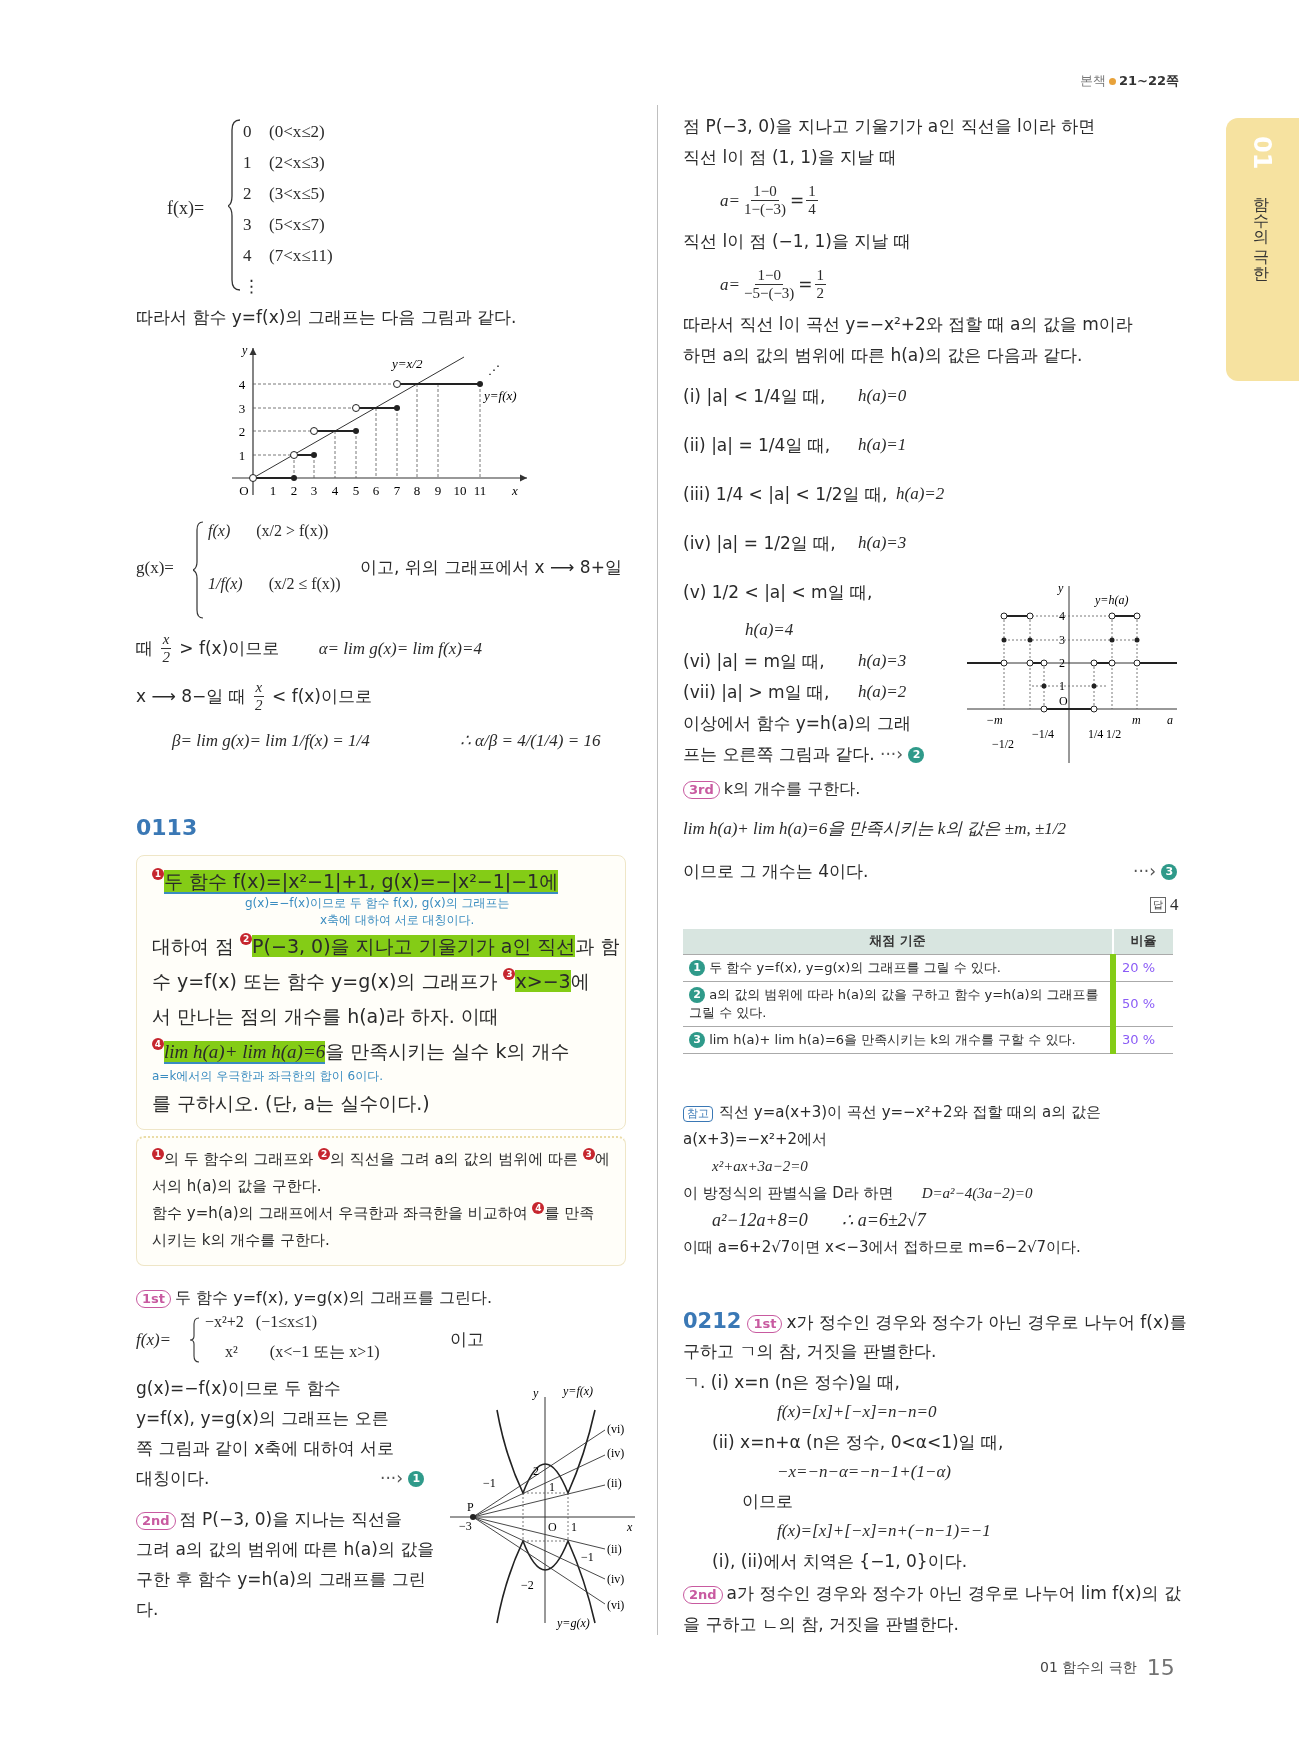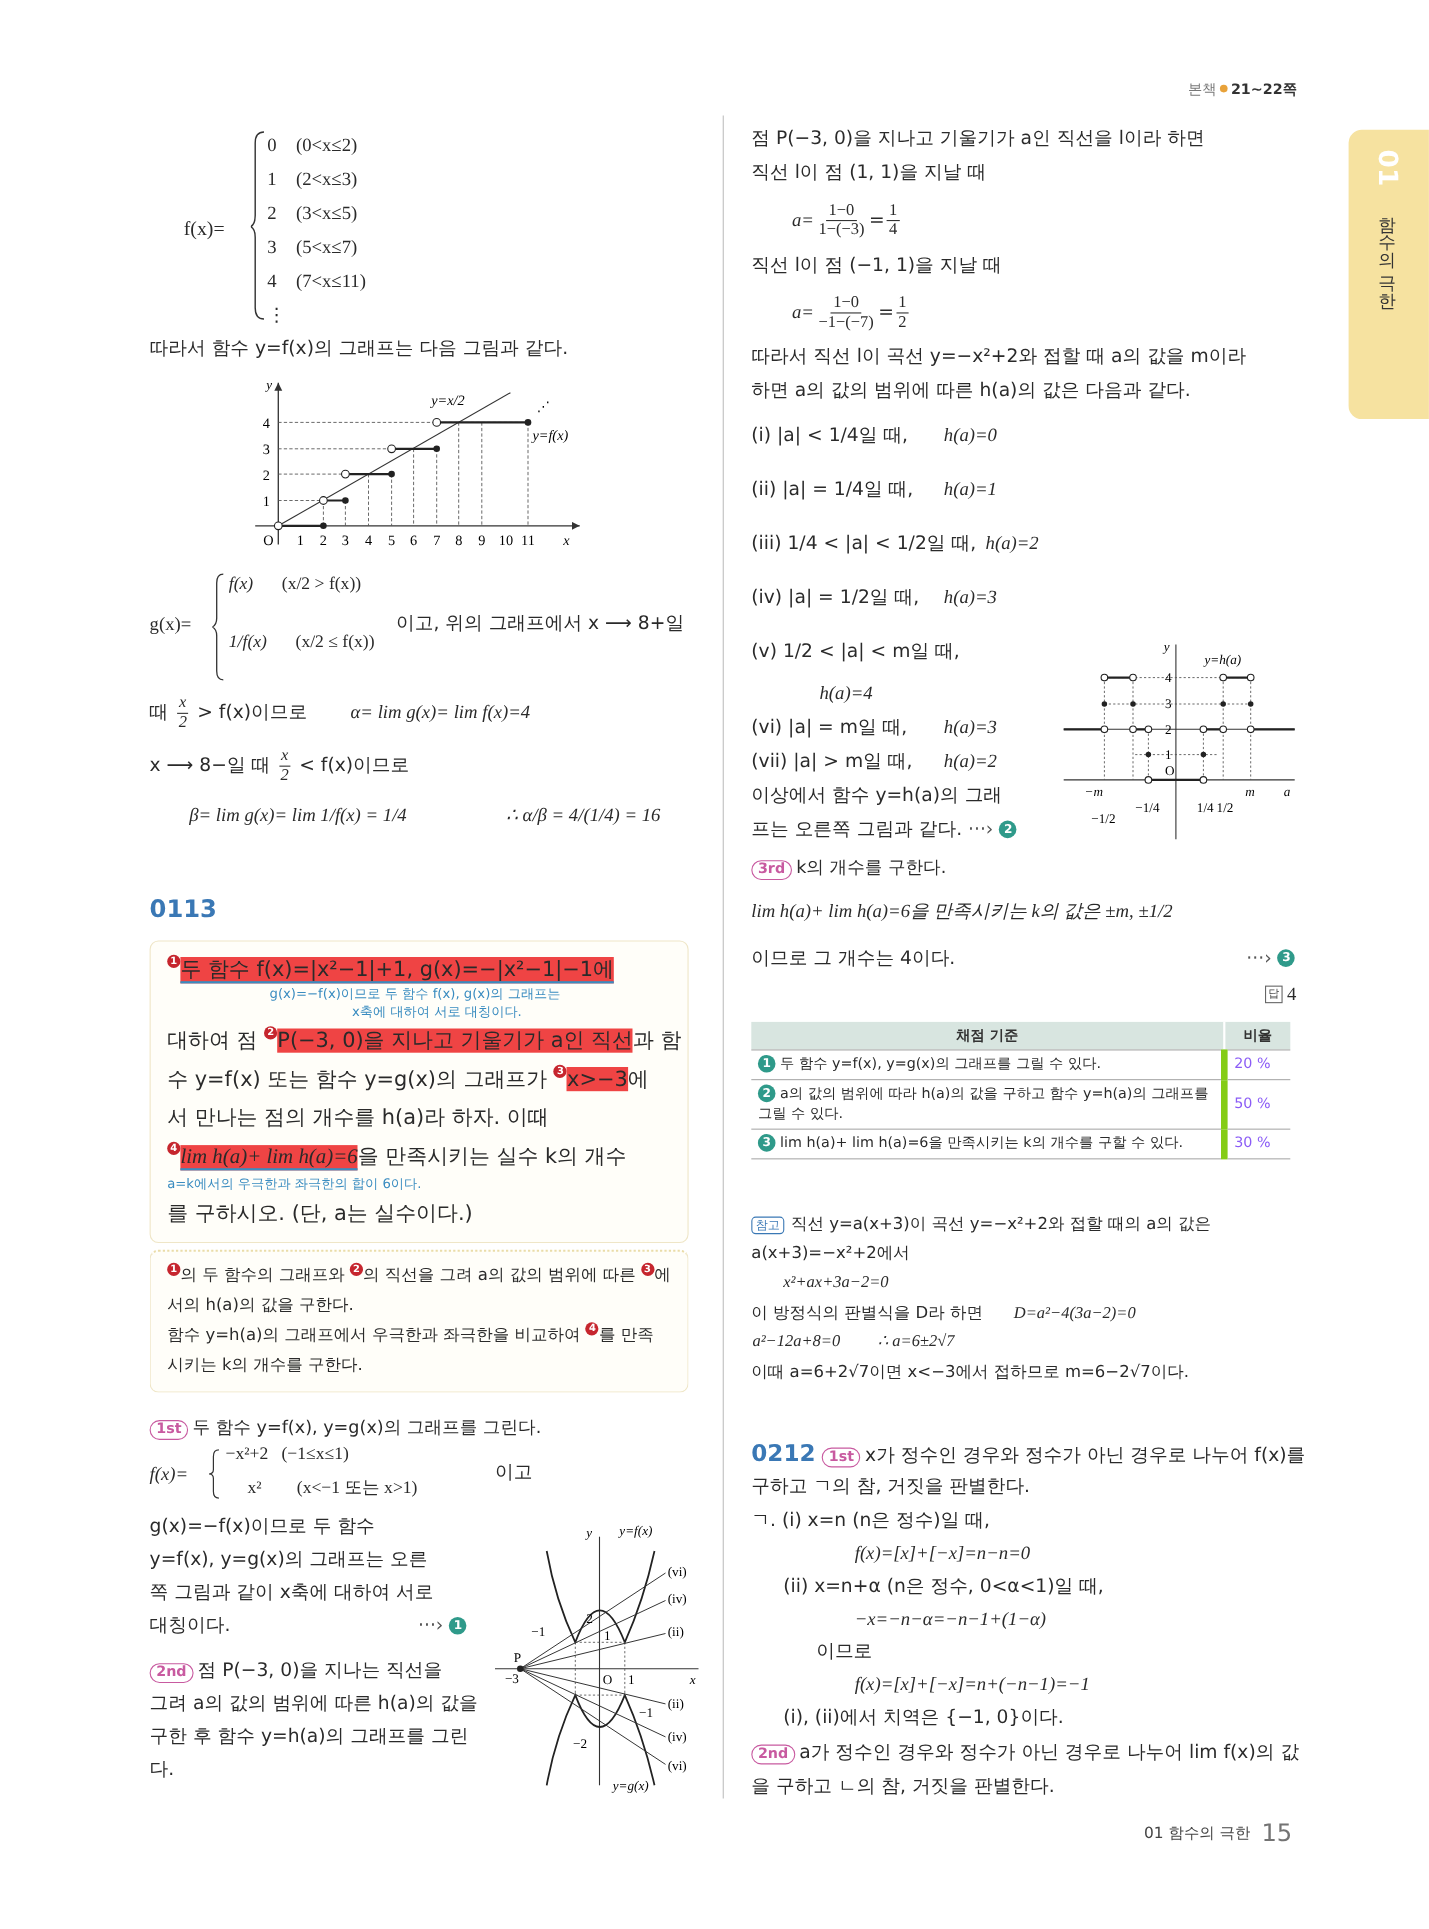--- a/index.html
+++ b/index.html
@@ -15,21 +15,21 @@
   .header-ref { position: absolute; top: 72px; left: 1080px; font-size: 13px; color: #777; }
   .header-ref b { color: #333; font-weight: bold; }
   .dot-orange { display: inline-block; width: 7px; height: 7px; border-radius: 50%; background: #e8a23a; margin: 0 3px 1px; vertical-align: middle; }
   .side-tab { position: absolute; left: 1226px; top: 118px; width: 73px; height: 263px; background: #f6e2a0; border-radius: 12px 0 0 12px; }
   .side-tab .num { position: absolute; left: 22px; top: 18px; writing-mode: vertical-rl; font-size: 24px; font-weight: bold; color: #fff; }
   .side-tab .lbl { position: absolute; left: 24px; top: 68px; writing-mode: vertical-rl; font-size: 16px; color: #333; }
   .divider { position: absolute; left: 657px; top: 105px; width: 1px; height: 1530px; background: #bfbfbf; }
   .problem-num { position: absolute; font-size: 22px; font-weight: bold; color: #3a78b5; }
   .problem-box { position: absolute; left: 136px; top: 855px; width: 490px; height: 275px; border: 1px solid #efe6c7; border-radius: 8px; background: #fffef9; }
   .hint-box { position: absolute; left: 136px; top: 1136px; width: 490px; height: 130px; border: 1px solid #efe6c7; border-radius: 8px; background: #fffef9; border-top: 2px dotted #eadca8; }
-  .hl { background: #ef4444; }
+  .hl { background: #84cc16; }
   .ul-blue { border-bottom: 2px solid #3a8cc0; }
   .note-blue { color: #3a8cc0; font-size: 12px; }
   .badge-red { display: inline-block; width: 12px; height: 12px; border-radius: 50%; background: #c6262e; color: #fff; font-size: 9px; text-align: center; line-height: 12px; font-weight: bold; vertical-align: top; }
   .badge-teal { display: inline-block; width: 16px; height: 16px; border-radius: 50%; background: #2f9a8a; color: #fff; font-size: 11px; text-align: center; line-height: 16px; font-weight: bold; vertical-align: middle; }
   .step { display: inline-block; border: 1px solid #c85aa0; color: #c85aa0; border-radius: 10px; font-size: 13px; font-weight: bold; padding: 0 5px; line-height: 16px; margin-right: 4px; }
   .ref-tag { display: inline-block; border: 1px solid #3a78b5; color: #3a78b5; border-radius: 4px; font-size: 11px; padding: 0 3px; line-height: 14px; margin-right: 6px; }
   .ans-icon { display: inline-block; border: 1px solid #666; width: 16px; height: 16px; font-size: 10px; text-align: center; line-height: 14px; vertical-align: middle; margin-right: 4px; color: #444; }
   table.criteria { position: absolute; left: 683px; top: 929px; width: 490px; border-collapse: collapse; font-size: 13px; }
   table.criteria th { background: #d8e5e0; font-weight: bold; height: 25px; color: #333; border-bottom: 1px solid #aaa; }
   table.criteria th.rate { border-left: 2px solid #fff; width: 60px; }
@@ -277,21 +277,21 @@
       <span class="den">1−(−3)</span>
     </span>=<span class="frac serif">
       <span class="num">1</span>
       <span class="den">4</span>
     </span>
 </div>
 <div class="line" style="left:683px; top:230px;">직선 l이 점 (−1, 1)을 지날 때</div>
 <div class="line" style="left:720px; top:268px;">
   <span class="it">a=</span><span class="frac serif">
       <span class="num">1−0</span>
-      <span class="den">−1−(−7)</span>
+      <span class="den">−5−(−3)</span>
     </span>=<span class="frac serif">
       <span class="num">1</span>
       <span class="den">2</span>
     </span>
 </div>
 <div class="line" style="left:683px; top:313px;">따라서 직선 l이 곡선 y=−x²+2와 접할 때 a의 값을 m이라</div>
 <div class="line" style="left:683px; top:344px;">하면 a의 값의 범위에 따른 h(a)의 값은 다음과 같다.</div>
 
 <div class="line" style="left:683px; top:385px;"><span>(i)</span> <span>|a| &lt; 1/4일 때,</span><span class="it" style="position:absolute;left:175px">h(a)=0</span></div>
 <div class="line" style="left:683px; top:434px;"><span>(ii)</span> <span>|a| = 1/4일 때,</span><span class="it" style="position:absolute;left:175px">h(a)=1</span></div>
@@ -396,21 +396,21 @@
         <td><span class="badge-teal">3</span> <span>lim h(a)+ lim h(a)=6을 만족시키는 k의 개수를 구할 수 있다.</span></td>
         <td class="rate">30 %</td>
       </tr>
   </tbody>
 </table>
 
 <div class="line" style="left:683px; top:1101px; font-size:15px;"><span class="ref-tag">참고</span><span>직선 y=a(x+3)이 곡선 y=−x²+2와 접할 때의 a의 값은</span></div>
 <div class="line" style="left:683px; top:1128px; font-size:15px;">a(x+3)=−x²+2에서</div>
 <div class="line it" style="left:712px; top:1155px; font-size:15px;">x²+ax+3a−2=0</div>
 <div class="line" style="left:683px; top:1182px; font-size:15px;"><span>이 방정식의 판별식을 D라 하면</span><span class="it" style="margin-left:28px">D=a²−4(3a−2)=0</span></div>
-<div class="line it" style="left:684px; top:1209px; font-size:15px;"><span>a²−12a+8=0</span><span style="margin-left:34px">∴ a=6±2√7</span></div>
+<div class="line it" style="left:712px; top:1209px; font-size:18px;"><span>a²−12a+8=0</span><span style="margin-left:34px">∴ a=6±2√7</span></div>
 <div class="line" style="left:683px; top:1236px; font-size:15px;">이때 a=6+2√7이면 x&lt;−3에서 접하므로 m=6−2√7이다.</div>
 
 <div class="line" style="left:683px; top:1310px;">
   <span class="problem-num" style="position:static; font-size:21px; margin-right:6px;">0212</span><span class="step">1st</span><span>x가 정수인 경우와 정수가 아닌 경우로 나누어 f(x)를</span>
 </div>
 <div class="line" style="left:683px; top:1340px;">구하고 ㄱ의 참, 거짓을 판별한다.</div>
 <div class="line" style="left:683px; top:1371px;">ㄱ. (i) x=n (n은 정수)일 때,</div>
 <div class="line it" style="left:777px; top:1401px;">f(x)=[x]+[−x]=n−n=0</div>
 <div class="line" style="left:712px; top:1431px;">(ii) x=n+α (n은 정수, 0&lt;α&lt;1)일 때,</div>
 <div class="line it" style="left:777px; top:1461px;">−x=−n−α=−n−1+(1−α)</div>

